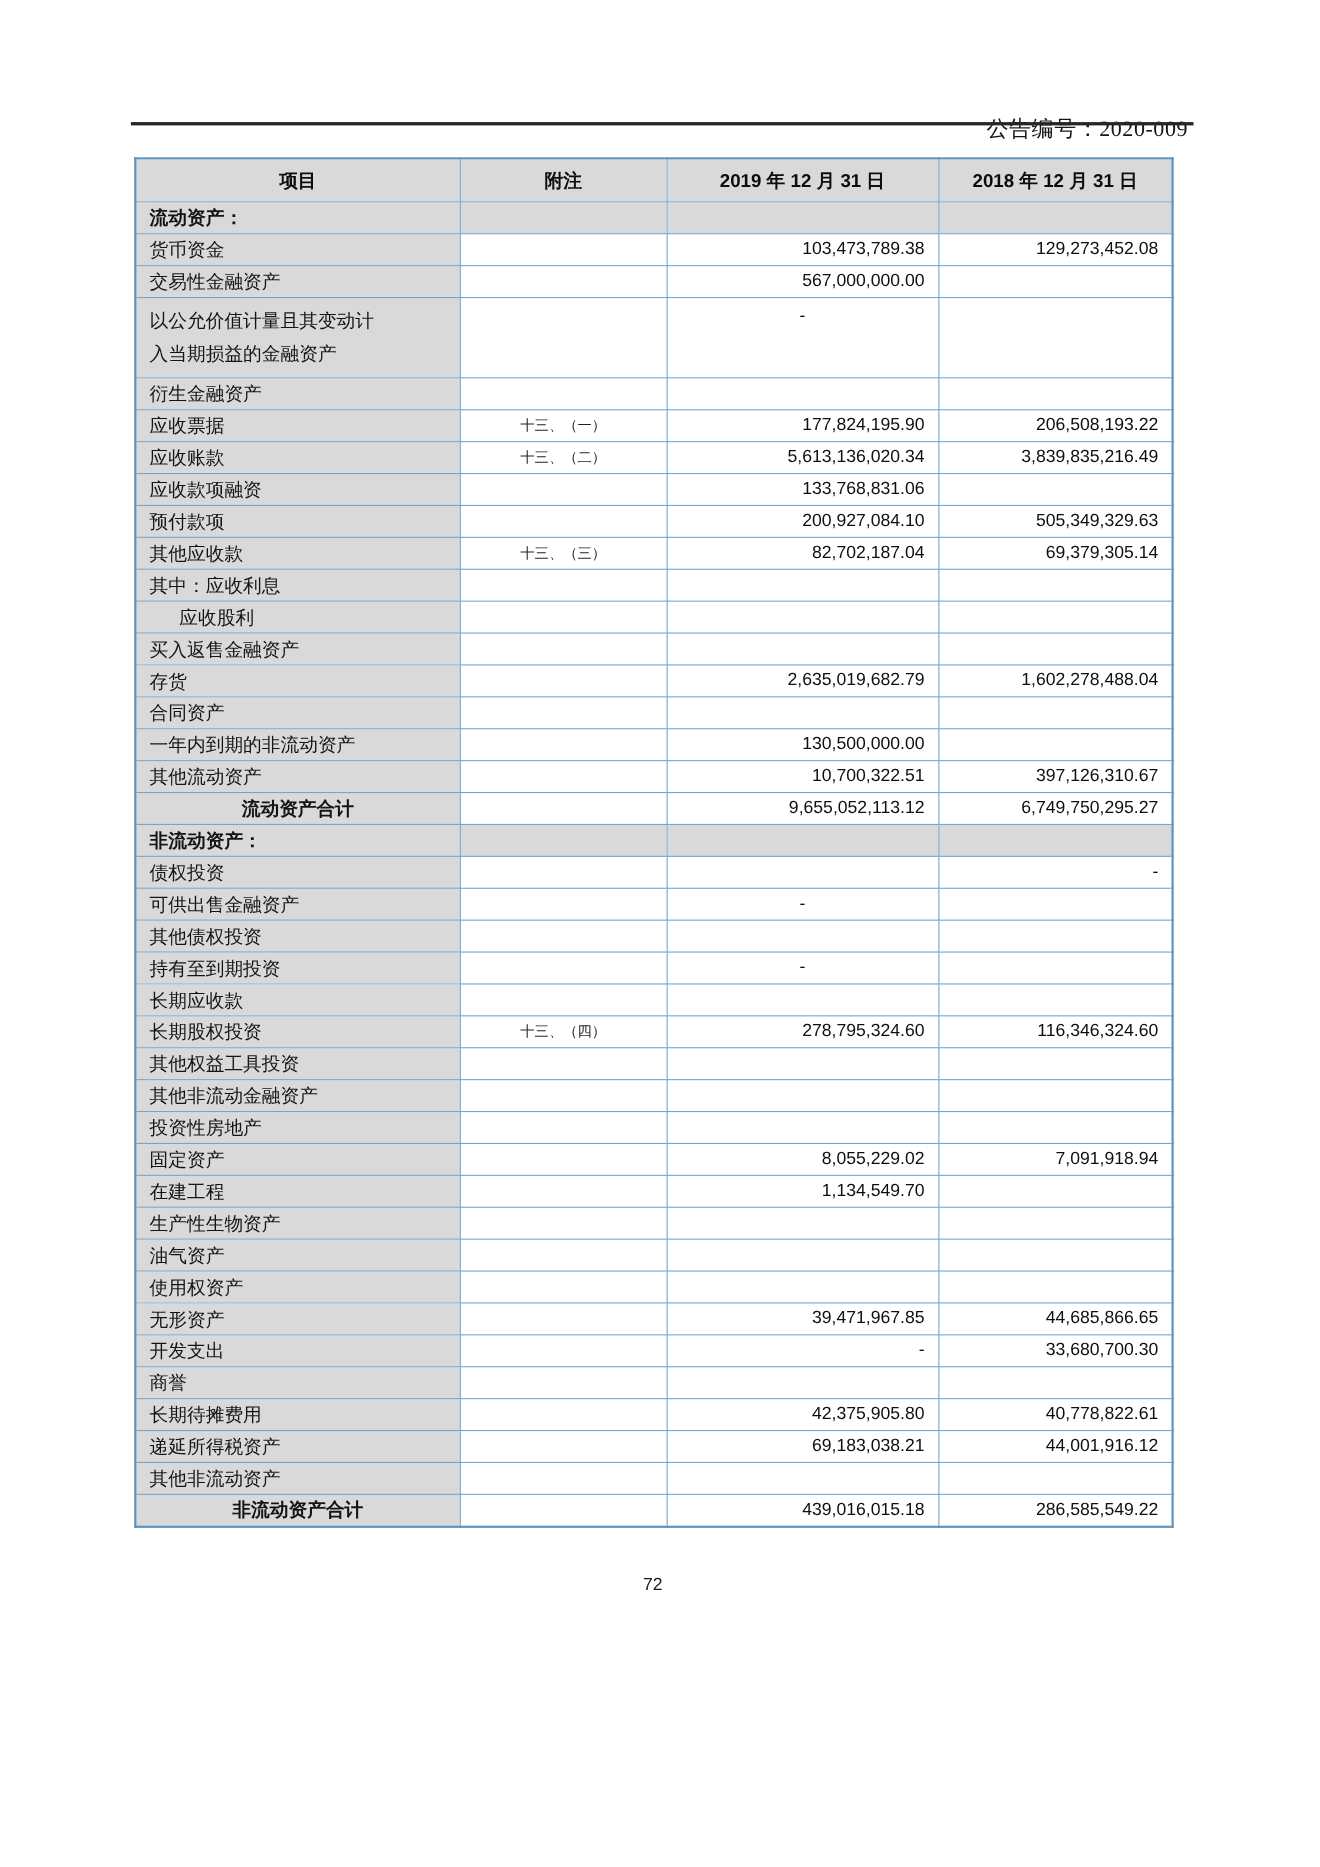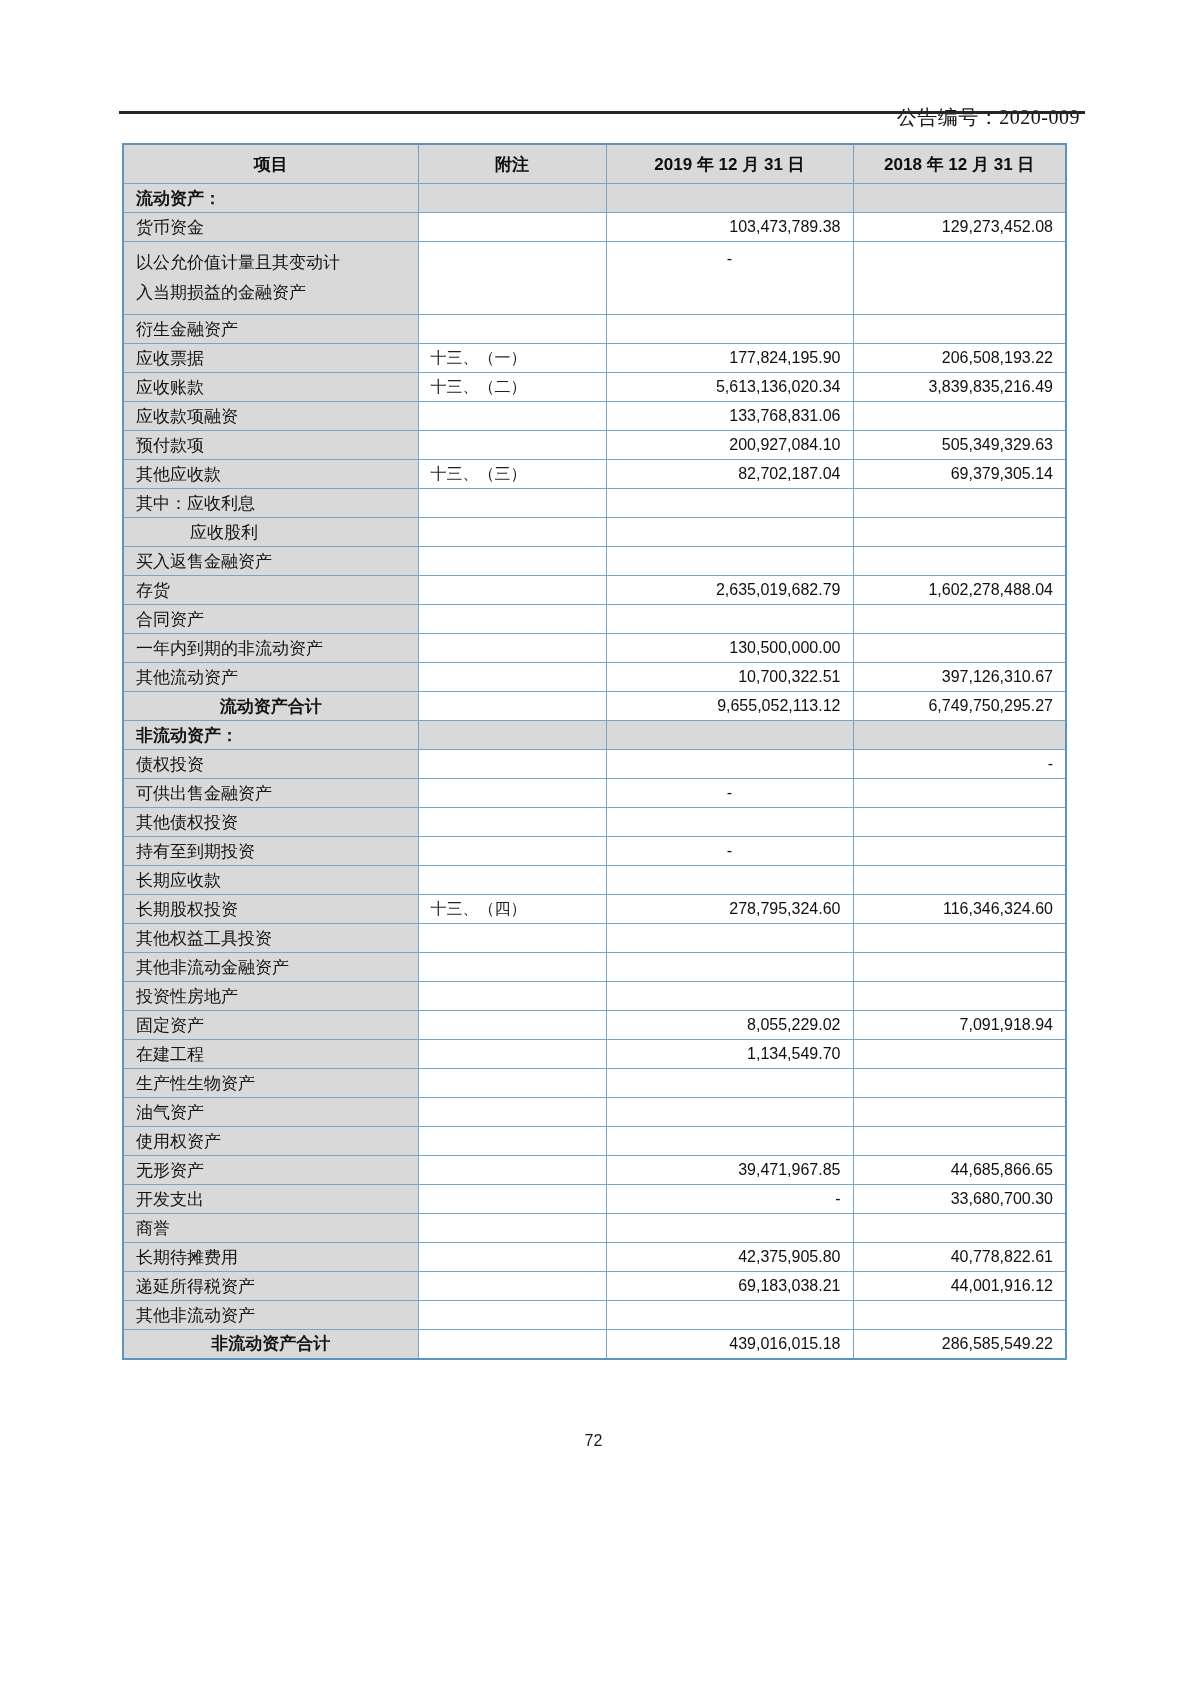--- a/index.html
+++ b/index.html
@@ -59,22 +59,22 @@
   td.item {
     background: #d9d9d9;
     font-size: 17px;
     text-align: left;
     padding-left: 15px;
     white-space: pre-line;
     color: #141414;
     margin-top: 16px;
   }
   td.note {
-    font-size: 16px;
-    text-align: left;
+    font-size: 13px;
+    text-align: center;
     color: #222222;
   }
   td.val {
     font-size: 16px;
     text-align: right;
     color: #0f0f0f;
   }
   td.val.center { text-align: center; }
   tr.r { height: 29px; }
   tr.r-tall { height: 73px; }
@@ -82,21 +82,21 @@
   tr.r-tall td.val { vertical-align: top; padding-top: 8px; }
   tr.section td {
     background: #d9d9d9;
   }
   tr.section td.item { font-weight: bold; }
   tr.total td.item {
     font-weight: bold;
     text-align: center;
     padding-left: 12px;
   }
-  td.item.indent { padding-left: 66px; }
+  td.item.indent { padding-left: 39px; }
   .page-number {
     position: absolute;
     top: 1432px;
     left: 122px;
     width: 943px;
     text-align: center;
     font-size: 16px;
     color: #1a1a1a;
   }
 </style>
@@ -128,20 +128,26 @@
         <td></td>
         <td></td>
         <td></td>
       </tr>
       <tr class="r data">
         <td class="item">货币资金</td>
         <td class="note"></td>
         <td class="val">103,473,789.38</td>
         <td class="val">129,273,452.08</td>
       </tr>
+      <tr class="r data">
+        <td class="item">交易性金融资产</td>
+        <td class="note"></td>
+        <td class="val">567,000,000.00</td>
+        <td class="val"></td>
+      </tr>
       <tr class="r-tall data">
         <td class="item">以公允价值计量且其变动计
 入当期损益的金融资产</td>
         <td class="note"></td>
         <td class="val center">-</td>
         <td class="val"></td>
       </tr>
       <tr class="r data">
         <td class="item">衍生金融资产</td>
         <td class="note"></td>

